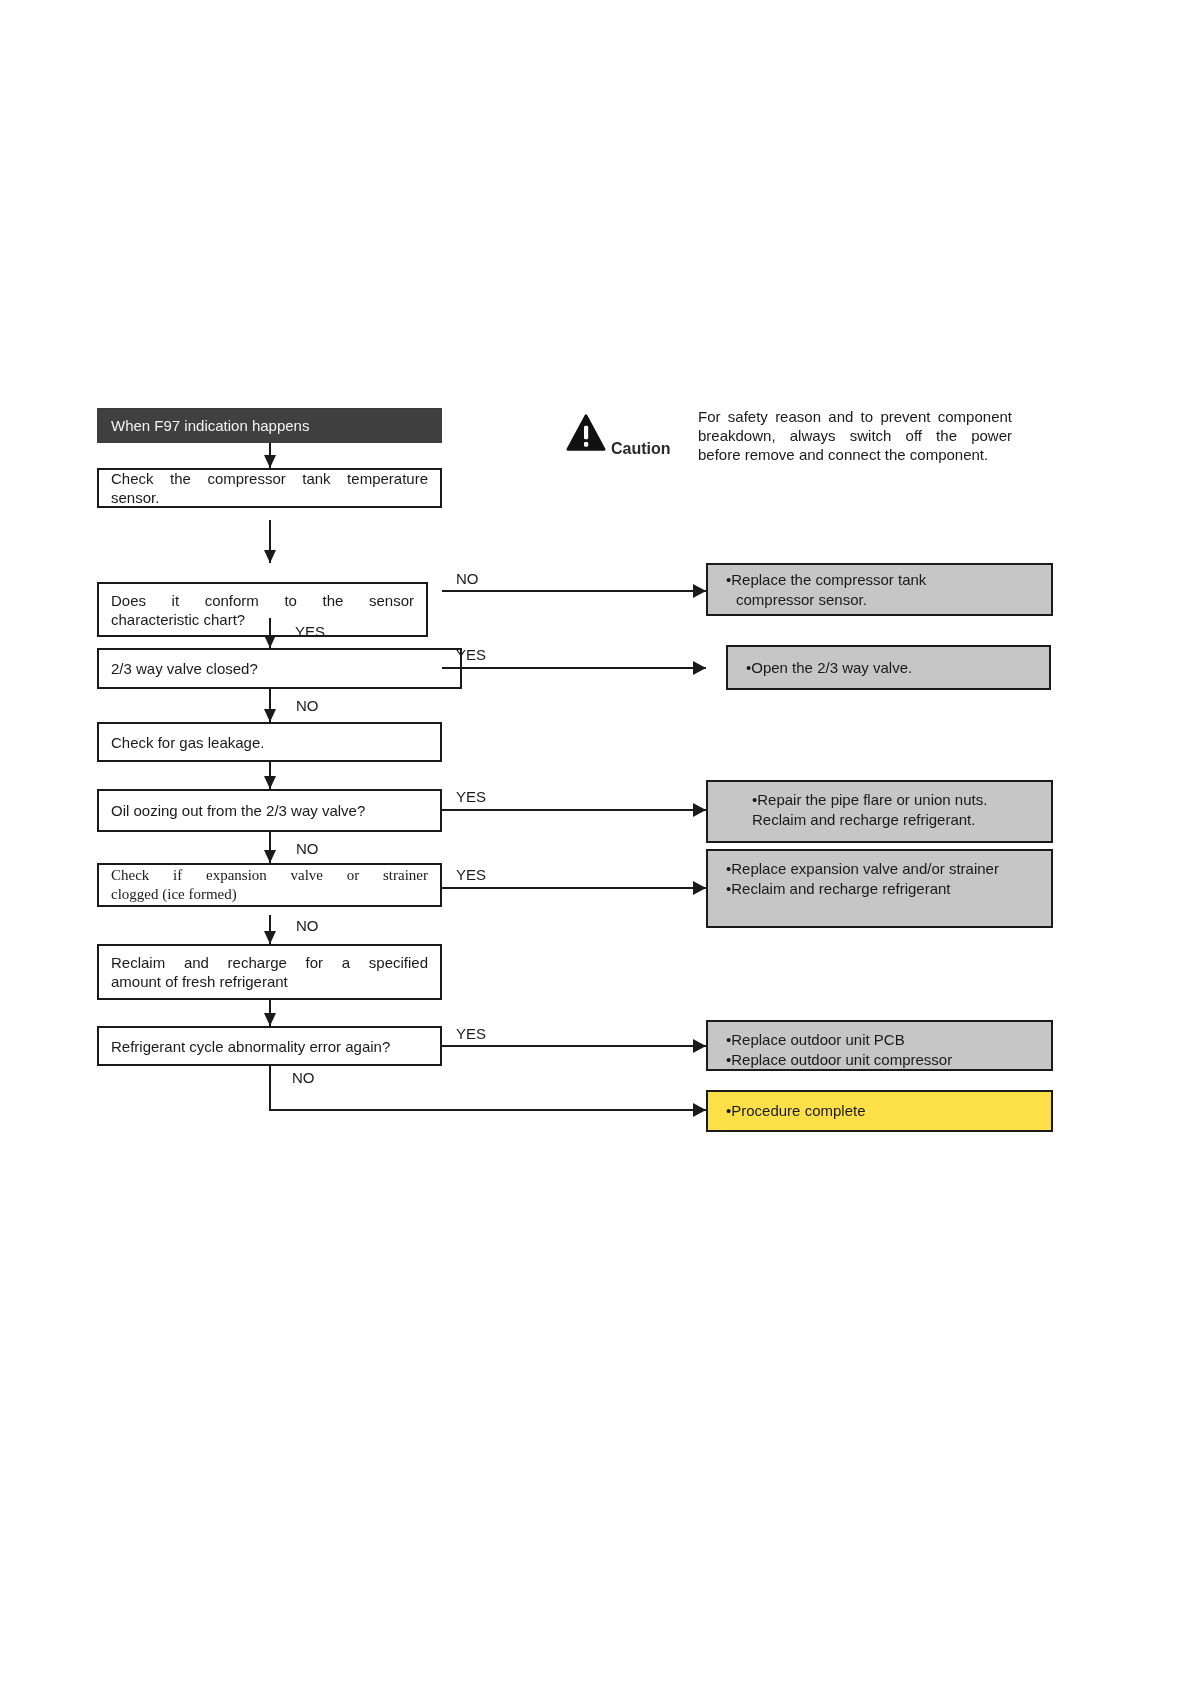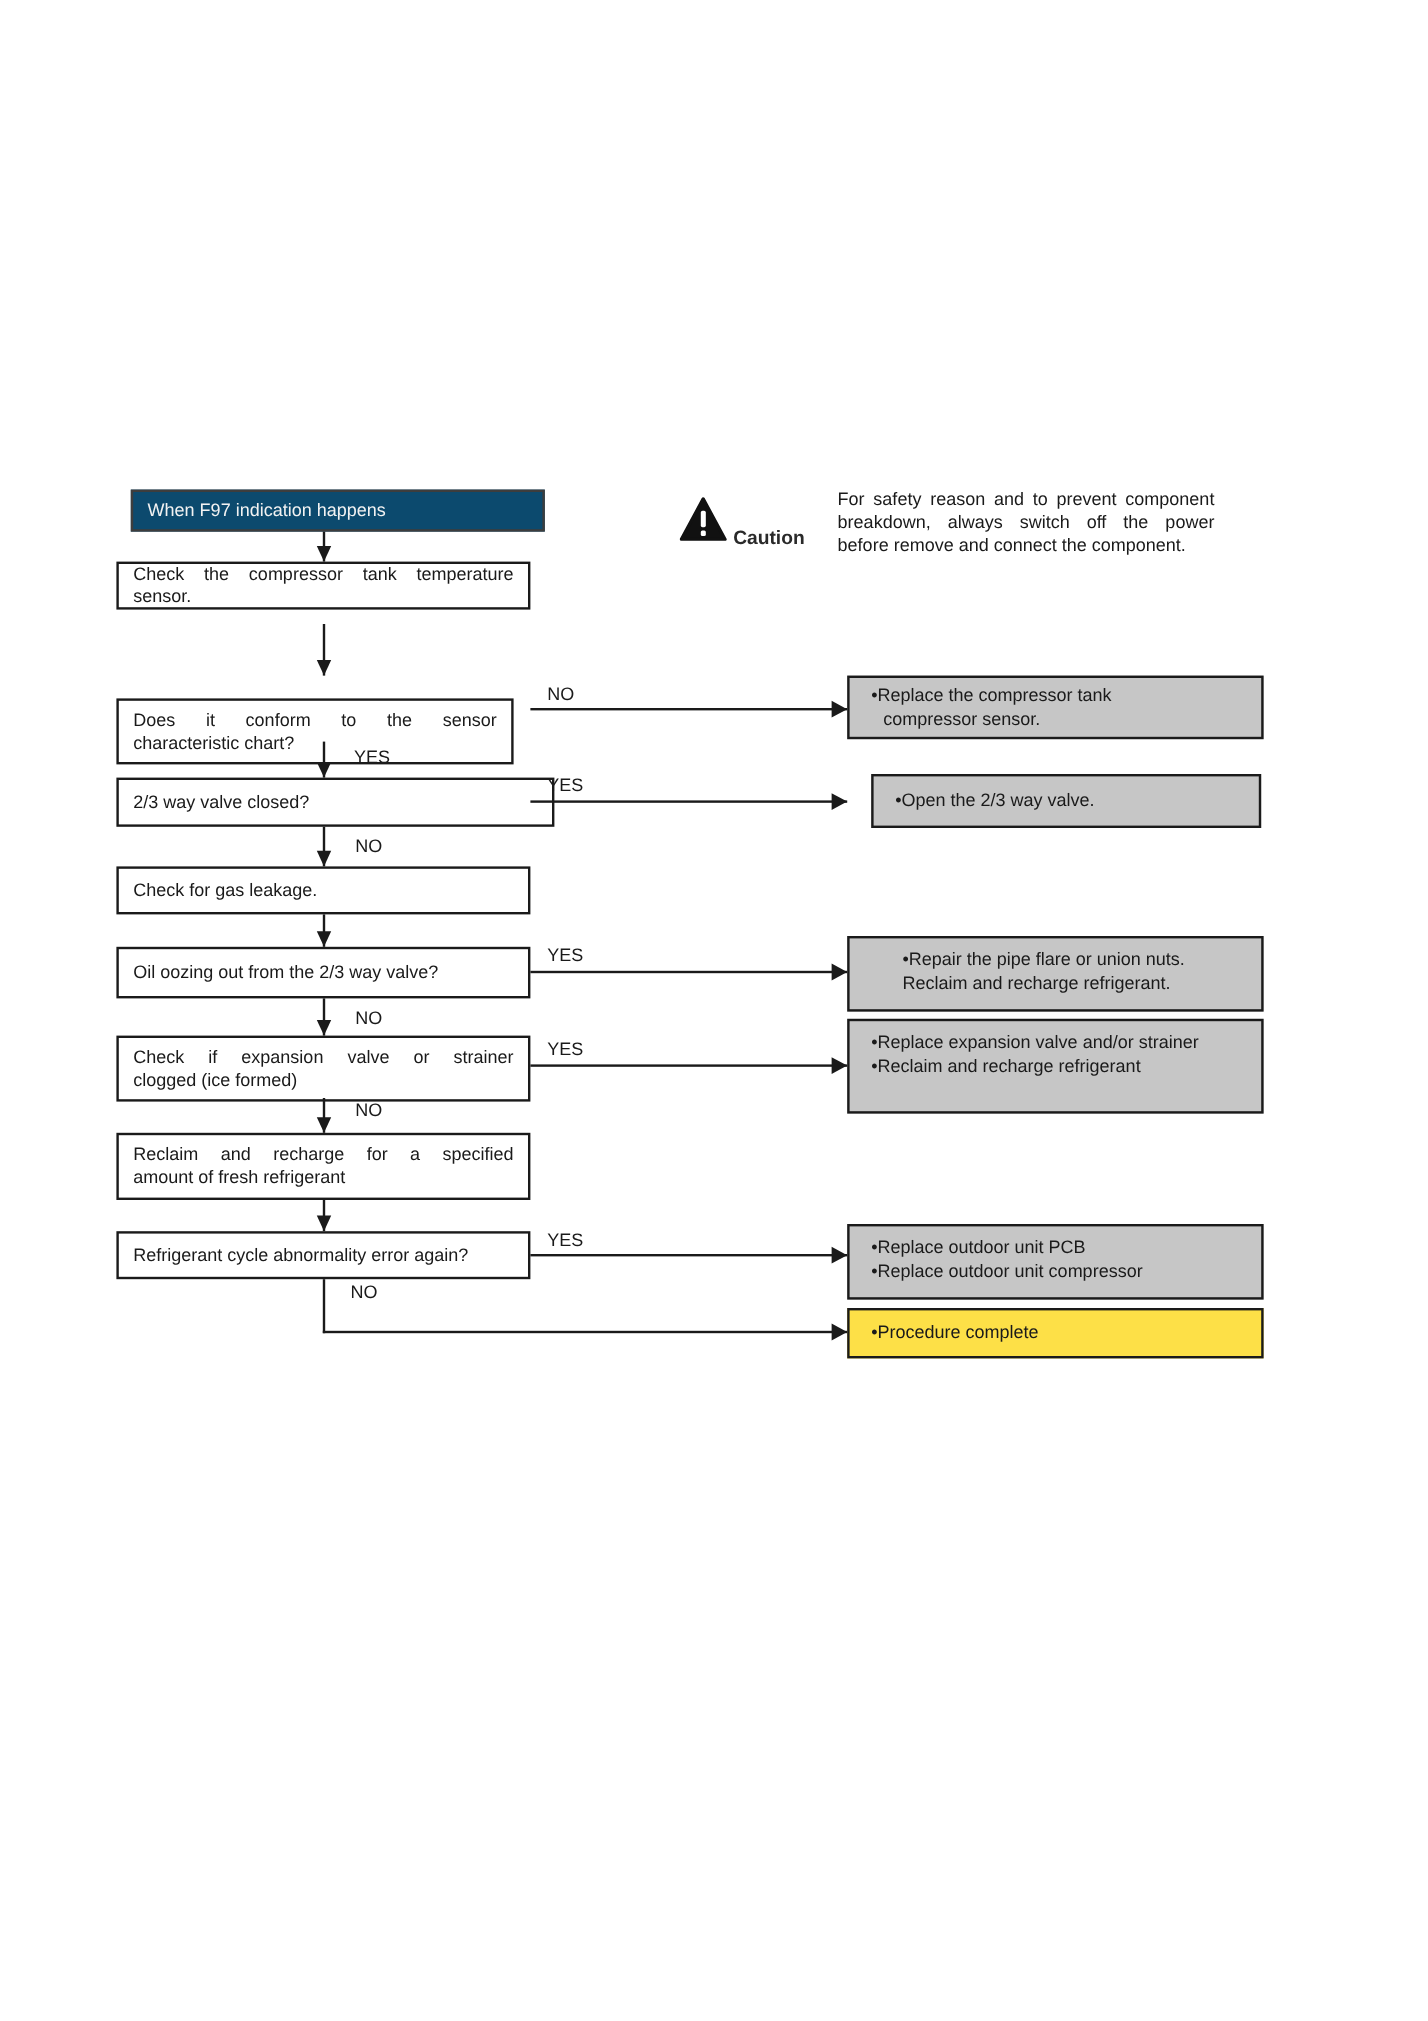--- a/index.html
+++ b/index.html
@@ -20,25 +20,24 @@
     font-size:15px;
     line-height:19px;
     padding:4px 12px;
     display:flex;
     flex-direction:column;
     justify-content:center;
   }
   .box .bline{display:block;width:100%;}
   .jline{text-align:justify;text-align-last:justify;}
   .start-box{
-    background:#0c4a6e;
+    background:#404040;
     border:2px solid #3d3d3d;
     color:#f2f2f2;
     justify-content:center;
-    margin-left:12px;
   }
   .action{
     background:#c6c6c6;
     padding:4px 14px 4px 18px;
     line-height:20px;
   }
   .action.white{background:#fde047;}
   .action.top{justify-content:flex-start;padding-top:8px;}
   .indent{padding-left:10px;}
   
@@ -78,29 +77,29 @@
     position:absolute;left:698px;top:407px;width:314px;
     font-size:15px;line-height:19px;margin:0;
   }
   
   #b-start          {left:97px;top:408px;width:345px;height:35px;}
   #b-check-sensor   {left:97px;top:468px;width:345px;height:40px;}
   #b-conform        {left:97px;top:582px;width:331px;height:55px;}
   #b-valve-closed   {left:97px;top:648px;width:365px;height:41px;}
   #b-gas-leakage    {left:97px;top:722px;width:345px;height:40px;}
   #b-oil-oozing     {left:97px;top:789px;width:345px;height:43px;}
-  #b-expansion      {left:97px;top:863px;width:345px;height:55px;}
+  #b-expansion      {left:97px;top:863px;width:345px;height:44px;font-family:Liberation Serif, serif;}
   #b-reclaim        {left:97px;top:944px;width:345px;height:56px;}
   #b-cycle-error    {left:97px;top:1026px;width:345px;height:40px;}
   
   #a-replace-sensor {left:706px;top:563px;width:347px;height:53px;}
   #a-open-valve     {left:706px;top:645px;width:325px;height:45px;margin-left:20px;}
   #a-repair-pipe    {left:706px;top:780px;width:347px;height:63px;padding-left:44px;}
   #a-replace-exp    {left:706px;top:849px;width:347px;height:79px;}
-  #a-replace-pcb    {left:706px;top:1020px;width:347px;height:63px;}
+  #a-replace-pcb    {left:706px;top:1020px;width:347px;height:51px;}
   #a-complete       {left:706px;top:1090px;width:347px;height:42px;}
   
   #v1{left:269px;top:443px;height:25px;}
   #v2{left:269px;top:520px;height:43px;}
   #v3{left:269px;top:618px;height:30px;}
   #v4{left:269px;top:689px;height:33px;}
   #v5{left:269px;top:762px;height:27px;}
   #v6{left:269px;top:832px;height:31px;}
   #v7{left:269px;top:915px;height:29px;}
   #v8{left:269px;top:1000px;height:26px;}

